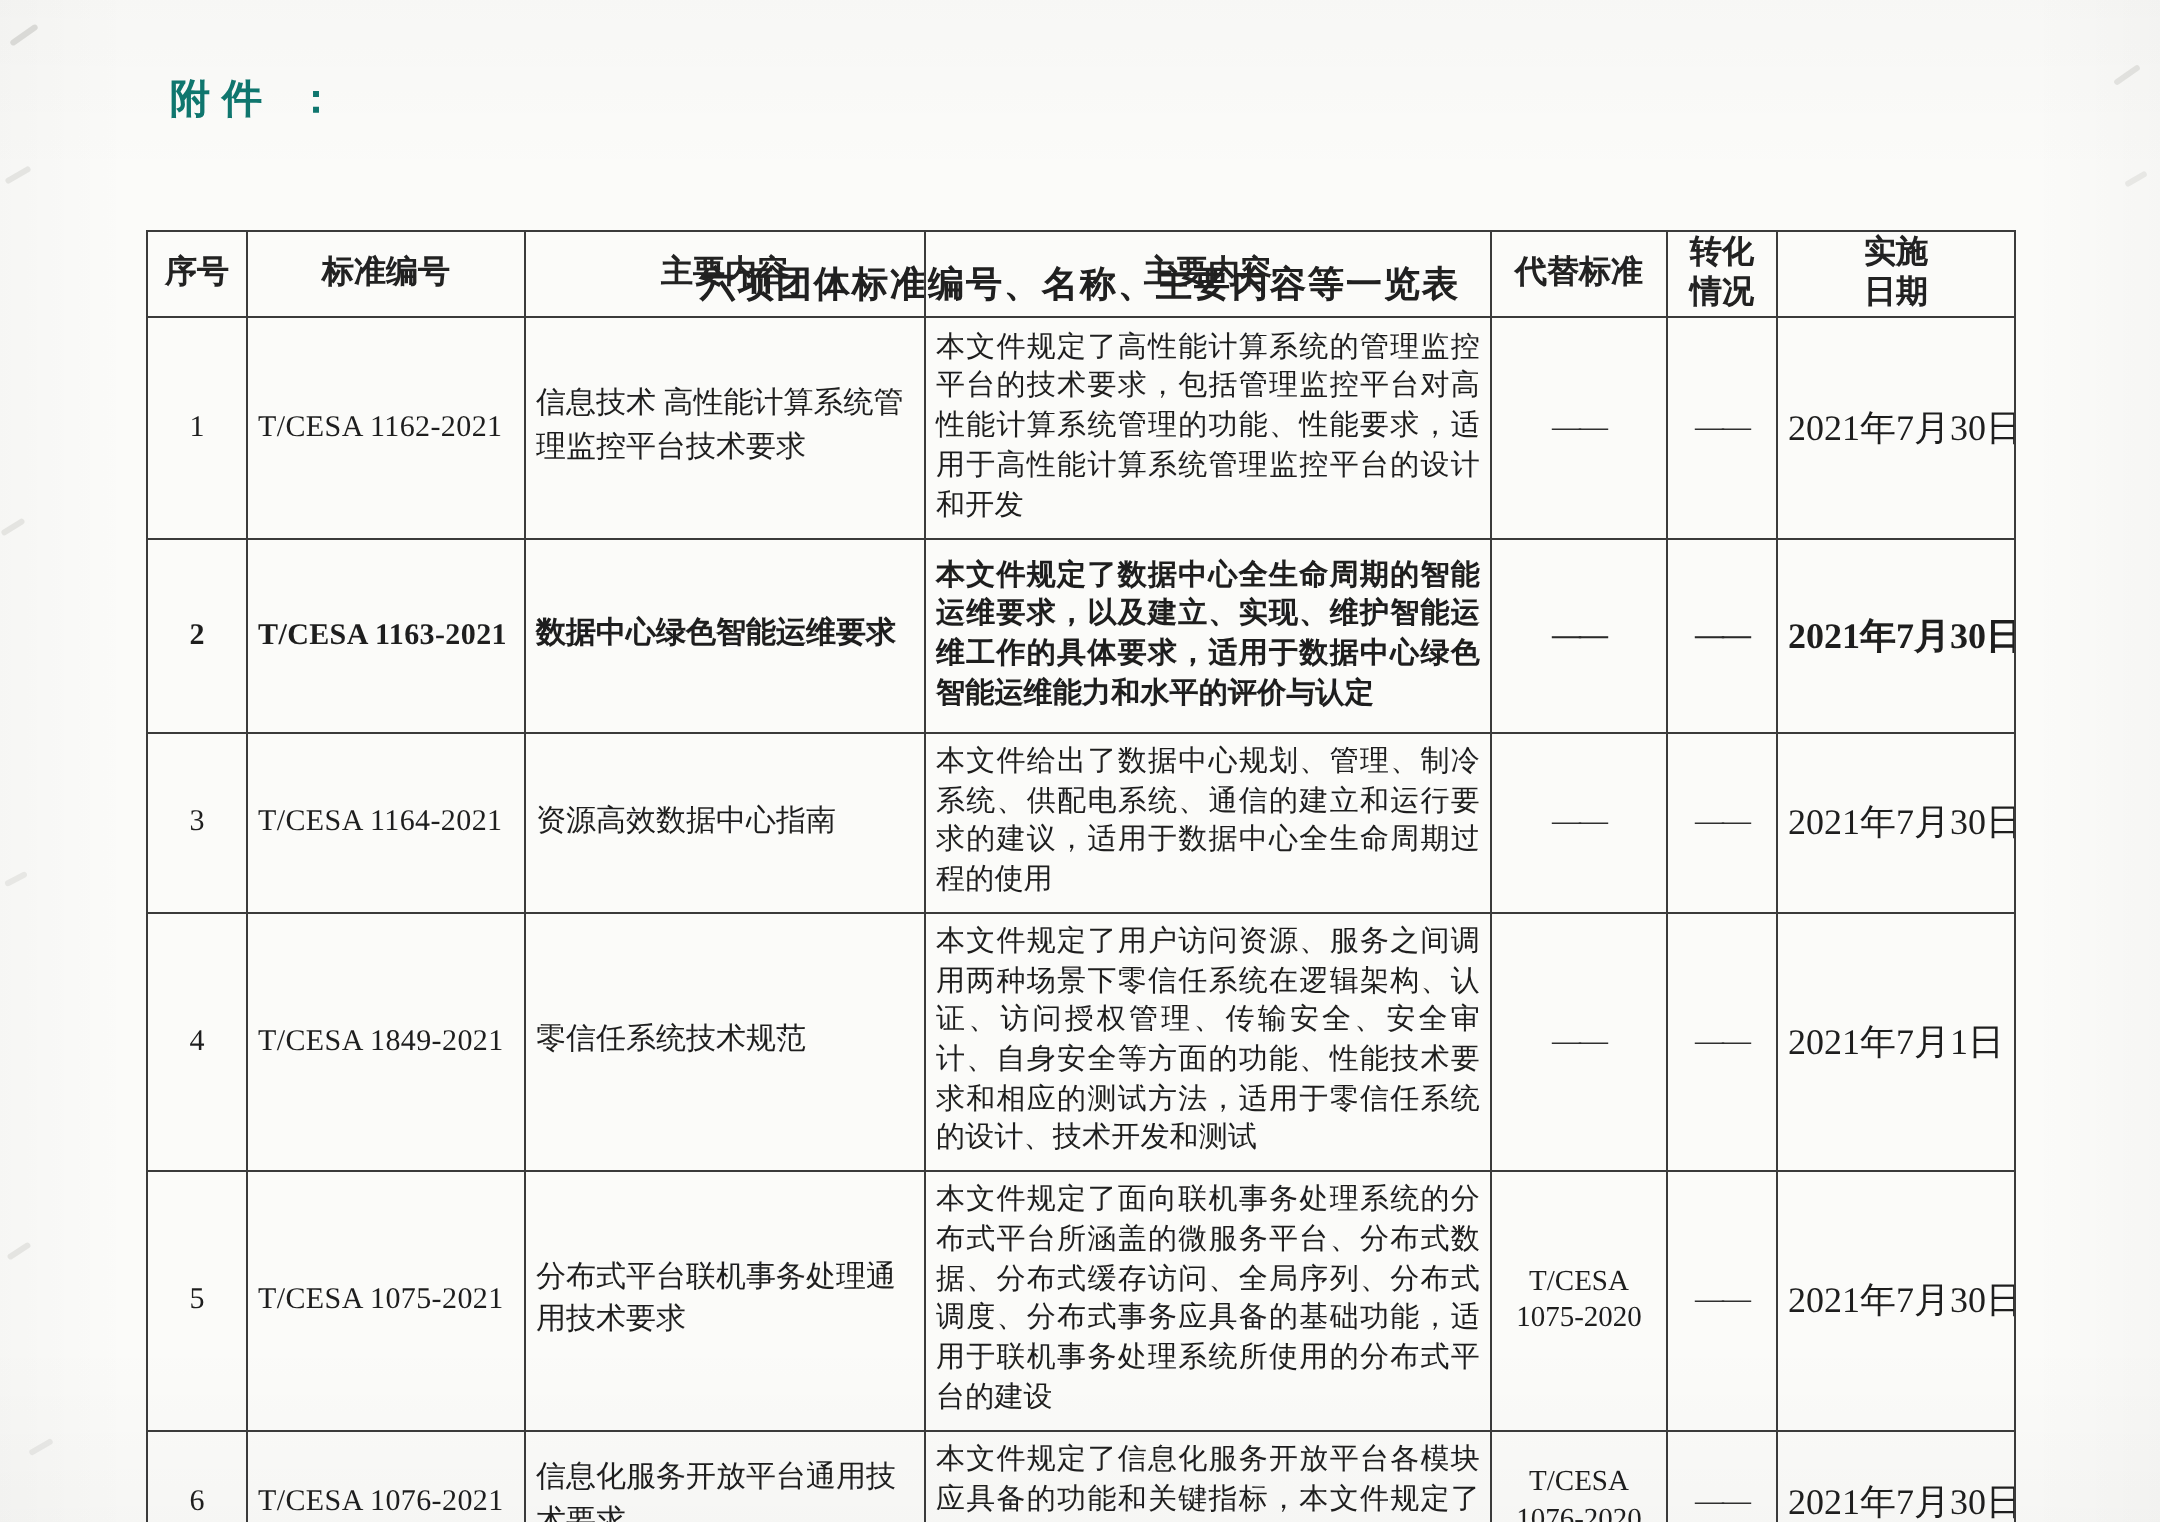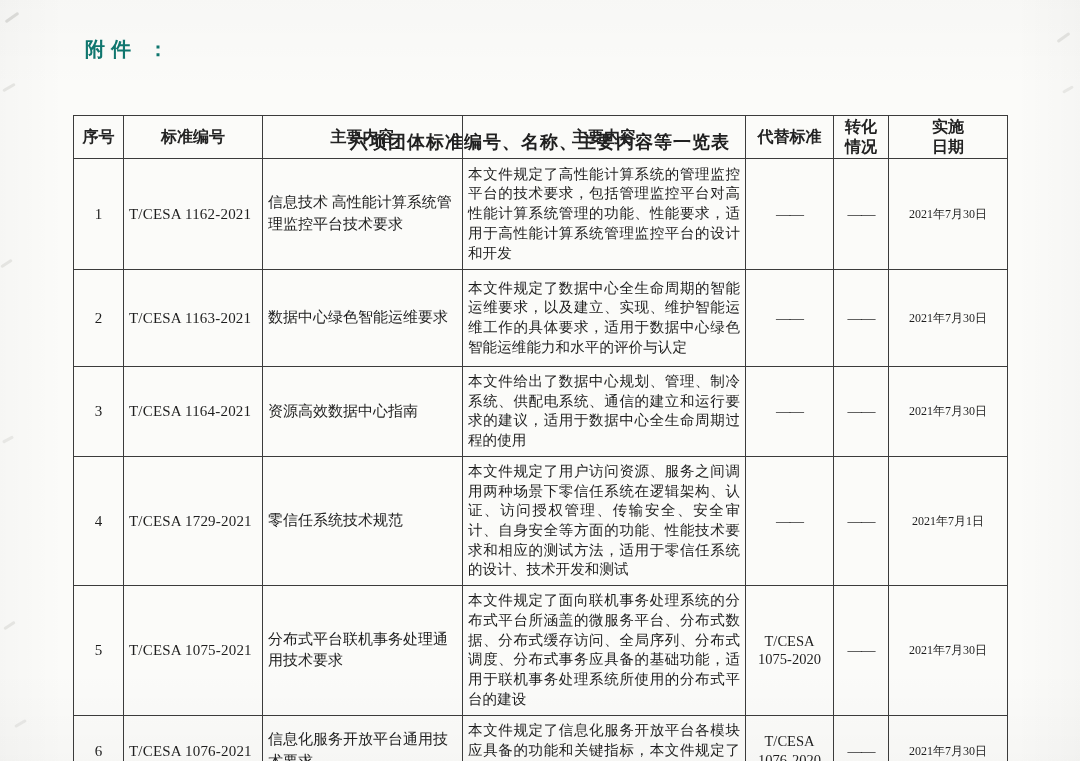--- a/index.html
+++ b/index.html
@@ -55,25 +55,25 @@
   }
   td.c-no{ text-align:center;font-size:15px; }
   td.c-code{ font-size:15px;letter-spacing:.2px;white-space:nowrap; }
   td.c-name{ text-align:left;font-size:15px;line-height:1.45;padding:2px 8px; }
   td.c-content{
     text-align:justify;font-size:14.5px;line-height:1.36;padding:3px 7px;
     letter-spacing:.1px;
   }
   td.c-replaces{ text-align:center;font-size:14.5px;line-height:1.3; }
   td.c-conv{ text-align:center;font-size:14.5px; }
-  td.c-date{ text-align:center;font-size:12px;white-space:nowrap;padding:2px 3px; }
+  td.c-date{ text-align:center;font-size:18px;white-space:nowrap;padding:2px 3px; }
   .dash{ letter-spacing:-1px;font-weight:500;color:#2a2a2a; }
 
   tr.r1 td{ height:100px; }
-  tr.r2 td{ height:86px; }
+  tr.r2 td{ height:86px;font-weight:bold; }
   tr.r3 td{ height:78px; }
   tr.r4 td{ height:105px; }
   tr.r5 td{ height:111px;margin-top:44px; }
   tr.r6 td{ height:61px; }
 </style>
 </head>
 <body>
 
 <div class="paper-noise"></div>
 <div class="artifact a1"></div>
@@ -134,21 +134,21 @@
       <td class="c-no">3</td>
       <td class="c-code">T/CESA 1164-2021</td>
       <td class="c-name">资源高效数据中心指南</td>
       <td class="c-content">本文件给出了数据中心规划、管理、制冷系统、供配电系统、通信的建立和运行要求的建议，适用于数据中心全生命周期过程的使用</td>
       <td class="c-replaces dash">——</td>
       <td class="c-conv dash">——</td>
       <td class="c-date">2021年7月30日</td>
     </tr>
     <tr class="r4">
       <td class="c-no">4</td>
-      <td class="c-code">T/CESA 1729-2021</td>
+      <td class="c-code">T/CESA 1849-2021</td>
       <td class="c-name">零信任系统技术规范</td>
       <td class="c-content">本文件规定了用户访问资源、服务之间调用两种场景下零信任系统在逻辑架构、认证、访问授权管理、传输安全、安全审计、自身安全等方面的功能、性能技术要求和相应的测试方法，适用于零信任系统的设计、技术开发和测试</td>
       <td class="c-replaces dash">——</td>
       <td class="c-conv dash">——</td>
       <td class="c-date">2021年7月1日</td>
     </tr>
     <tr class="r5">
       <td class="c-no">5</td>
       <td class="c-code">T/CESA 1075-2021</td>
       <td class="c-name">分布式平台联机事务处理通用技术要求</td>

